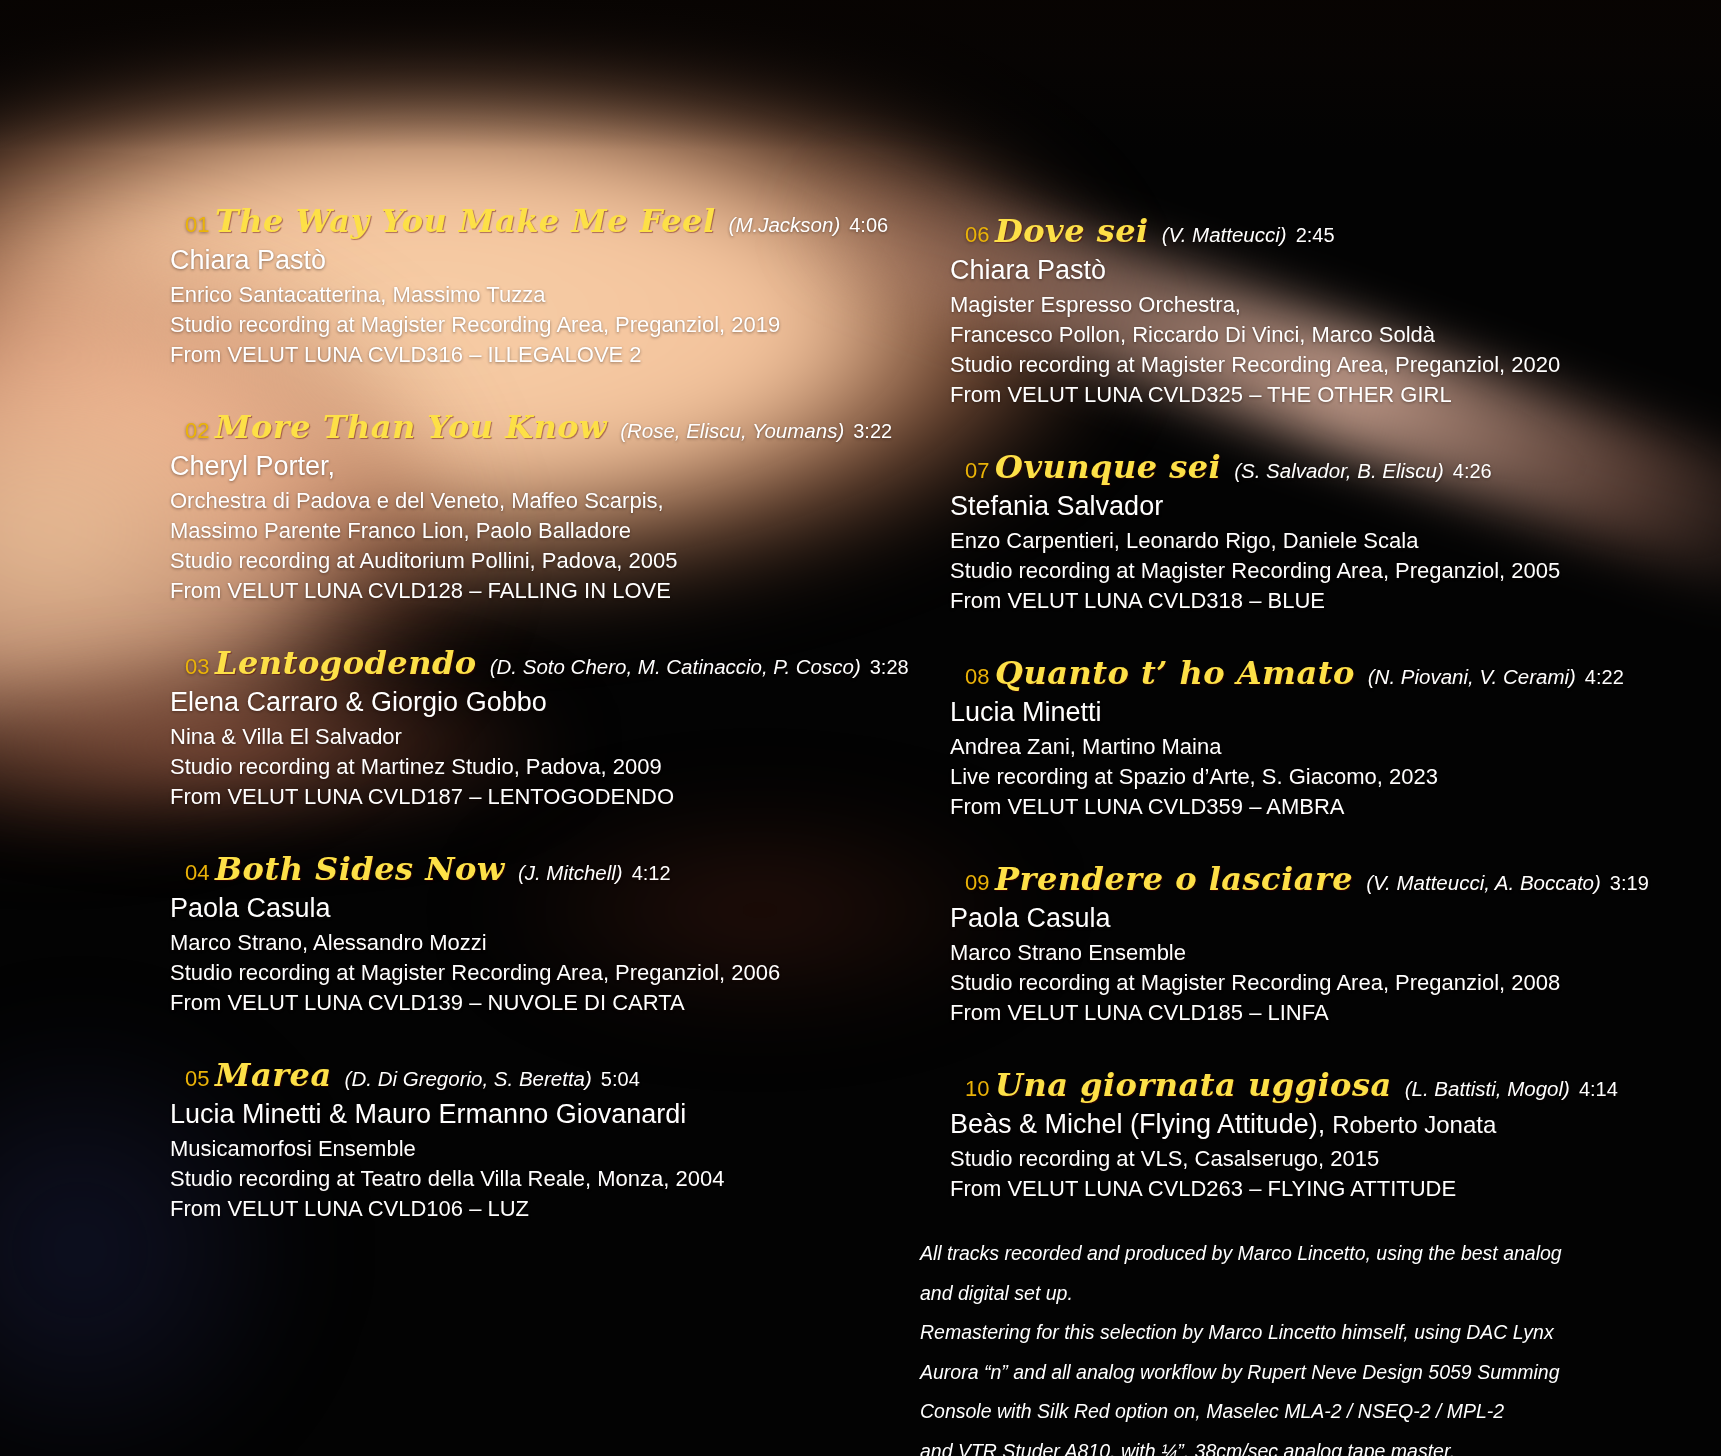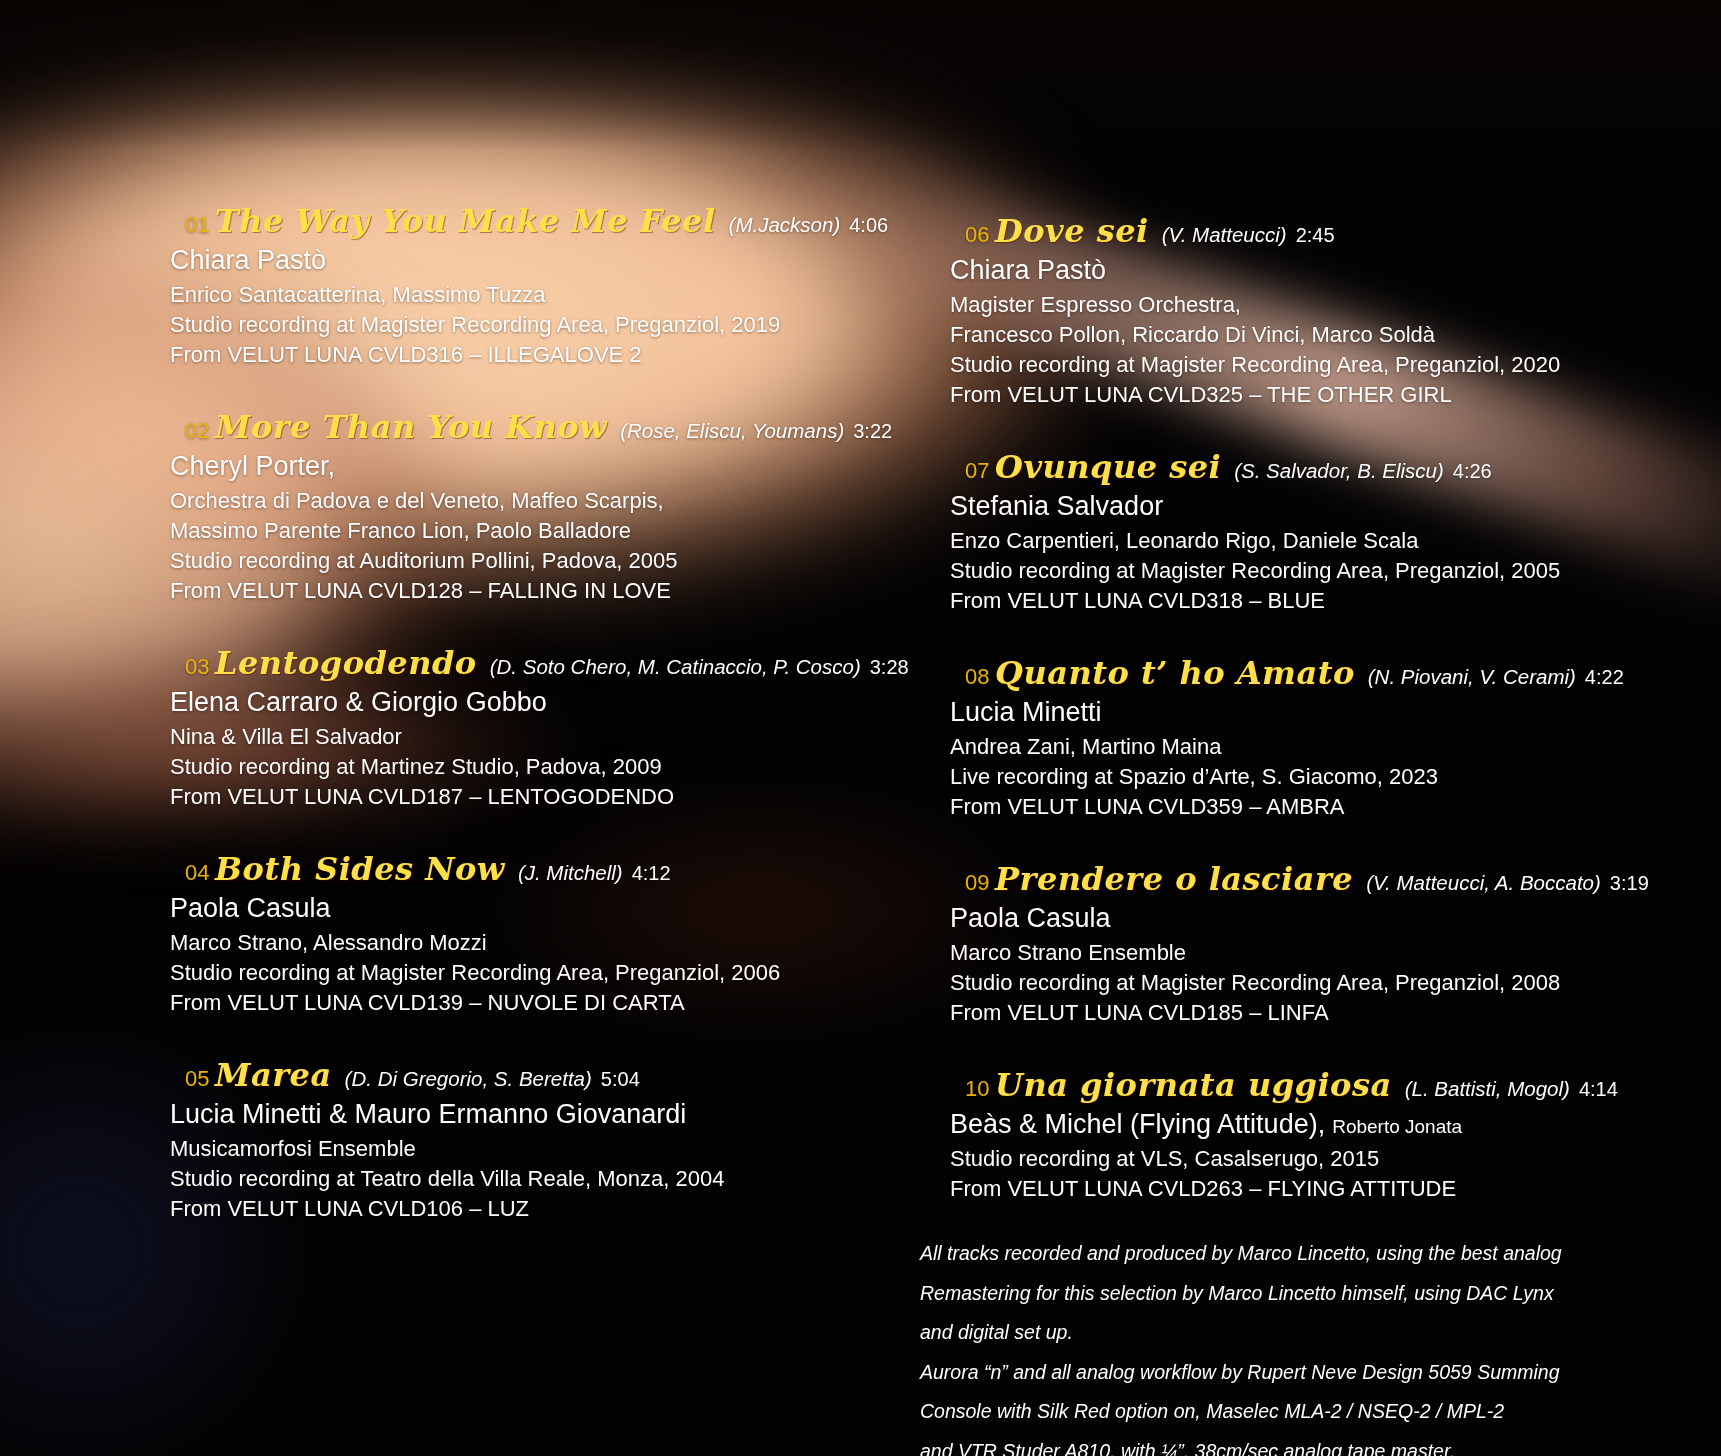--- a/index.html
+++ b/index.html
@@ -56,21 +56,21 @@
   .title{
     font-family:"DejaVu Serif",serif;font-style:italic;font-weight:bold;
     font-size:32px;letter-spacing:.5px;color:#fde047;
     text-shadow:1px 1px 1px rgba(90,0,0,.45);
   }
   .composers{font-style:italic;font-size:20.5px;margin-left:13px;}
   .duration{font-size:20px;margin-left:9px;}
   .indent{margin-left:30px;}
   .artist-row{line-height:33px;white-space:nowrap;}
   .artist{font-size:27px;}
-  .artist-extra{font-size:19px;margin-left:7px;}
+  .artist-extra{font-size:24px;margin-left:7px;}
   .credit{font-size:22px;line-height:30px;white-space:nowrap;}
   .composers,.duration,.artist,.artist-extra,.credit{text-shadow:0 1px 3px rgba(25,8,4,.45);}
   .notes{margin-top:28px;width:680px;font-style:italic;font-size:19.5px;line-height:23.5px;}
   .note-line{white-space:nowrap;margin-top:16px;}
 </style>
 </head>
 <body>
 
 <div class="bg">
   <div class="blob blob-top"></div>
@@ -202,19 +202,19 @@
         <span class="title">Una giornata uggiosa</span>
         <span class="composers">(L. Battisti, Mogol)</span>
         <span class="duration">4:14</span>
       </div>
       <div class="artist-row indent"><span class="artist">Beàs &amp; Michel (Flying Attitude),</span><span class="artist-extra">Roberto Jonata</span></div>
       <div class="credit indent">Studio recording at VLS, Casalserugo, 2015</div>
       <div class="credit indent">From VELUT LUNA CVLD263 – FLYING ATTITUDE</div>
     </div>
     <div class="notes">
       <div class="note-line">All tracks recorded and produced by Marco Lincetto, using the best analog</div>
+      <div class="note-line">and digital set up.</div>
       <div class="note-line">Remastering for this selection by Marco Lincetto himself, using DAC Lynx</div>
-      <div class="note-line">and digital set up.</div>
       <div class="note-line">Aurora “n” and all analog workflow by Rupert Neve Design 5059 Summing</div>
       <div class="note-line">Console with Silk Red option on, Maselec MLA-2 / NSEQ-2 / MPL-2</div>
       <div class="note-line">and VTR Studer A810, with ¼”, 38cm/sec analog tape master.</div>
     </div>
   </div>
 
 </body></html>

